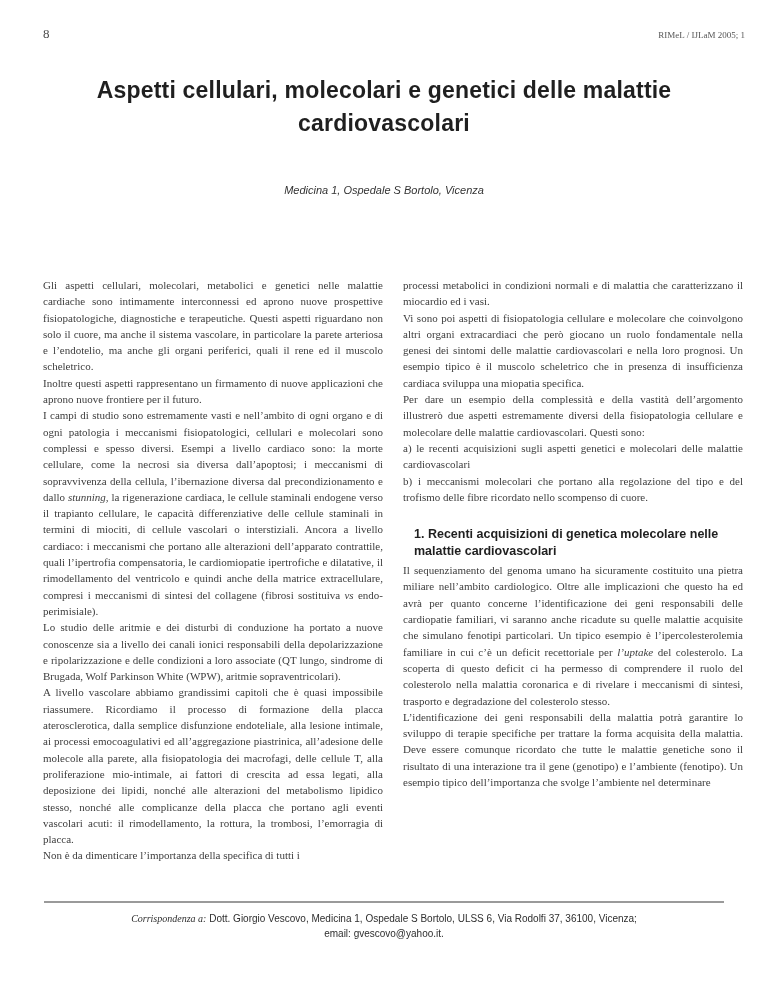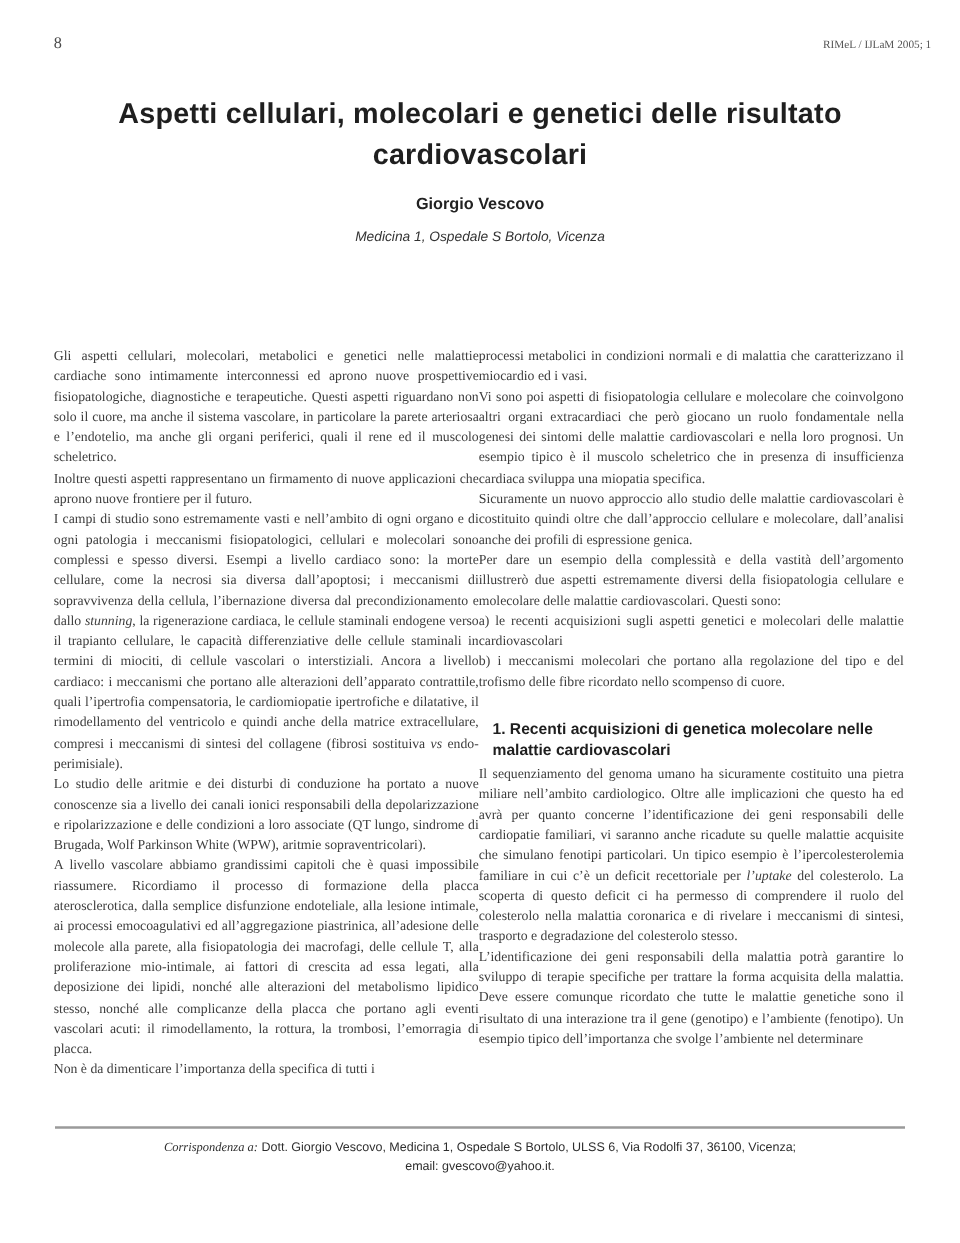--- a/index.html
+++ b/index.html
@@ -60,21 +60,21 @@
     text-align: center;
     font-family: "Liberation Sans", sans-serif;
     font-style: italic;
     font-size: 11px;
     color: #333333;
   }
   .columns {
     position: absolute;
     top: 277px; left: 43px;
     display: flex;
-    gap: 0;
+    gap: 20px;
     justify-content: space-between;
   }
   .col {
     width: 340px;
     max-height: 622px;
     overflow: hidden;
   }
   .col p {
     margin: 0;
     font-size: 11px;
@@ -111,39 +111,37 @@
 </head>
 <body>
 
 <div class="page">
 
   <div class="running-head">
     <span class="pageno">8</span>
     <span class="jref">RIMeL / IJLaM 2005; 1</span>
   </div>
 
-  <h1 class="title">Aspetti cellulari, molecolari e genetici delle risultato cardiovascolari</h1>
+  <h1 class="title">Aspetti cellulari, molecolari e genetici delle malattie cardiovascolari</h1>
 
-  <div class="author">Giorgio Vescovo</div>
 
   <div class="affil">Medicina 1, Ospedale S Bortolo, Vicenza</div>
 
   <div class="columns">
     <div class="col">
       <p><span>Gli aspetti cellulari, molecolari, metabolici e genetici nelle malattie cardiache sono intimamente interconnessi ed aprono nuove prospettive fisiopatologiche, diagnostiche e terapeutiche. Questi aspetti riguardano non solo il cuore, ma anche il sistema vascolare, in particolare la parete arteriosa e l’endotelio, ma anche gli organi periferici, quali il rene ed il muscolo scheletrico.</span></p>
       <p><span>Inoltre questi aspetti rappresentano un firmamento di nuove applicazioni che aprono nuove frontiere per il futuro.</span></p>
       <p><span>I campi di studio sono estremamente vasti e nell’ambito di ogni organo e di ogni patologia i meccanismi fisiopatologici, cellulari e molecolari sono complessi e spesso diversi. Esempi a livello cardiaco sono: la morte cellulare, come la necrosi sia diversa dall’apoptosi; i meccanismi di sopravvivenza della cellula, l’ibernazione diversa dal precondizionamento e dallo </span><span style="font-style: italic;">stunning</span><span>, la rigenerazione cardiaca, le cellule staminali endogene verso il trapianto cellulare, le capacità differenziative delle cellule staminali in termini di miociti, di cellule vascolari o interstiziali. Ancora a livello cardiaco: i meccanismi che portano alle alterazioni dell’apparato contrattile, quali l’ipertrofia compensatoria, le cardiomiopatie ipertrofiche e dilatative, il rimodellamento del ventricolo e quindi anche della matrice extracellulare, compresi i meccanismi di sintesi del collagene (fibrosi sostituiva </span><span style="font-style: italic;">vs</span><span> endo-perimisiale).</span></p>
       <p><span>Lo studio delle aritmie e dei disturbi di conduzione ha portato a nuove conoscenze sia a livello dei canali ionici responsabili della depolarizzazione e ripolarizzazione e delle condizioni a loro associate (QT lungo, sindrome di Brugada, Wolf Parkinson White (WPW), aritmie sopraventricolari).</span></p>
       <p><span>A livello vascolare abbiamo grandissimi capitoli che è quasi impossibile riassumere. Ricordiamo il processo di formazione della placca aterosclerotica, dalla semplice disfunzione endoteliale, alla lesione intimale, ai processi emocoagulativi ed all’aggregazione piastrinica, all’adesione delle molecole alla parete, alla fisiopatologia dei macrofagi, delle cellule T, alla proliferazione mio-intimale, ai fattori di crescita ad essa legati, alla deposizione dei lipidi, nonché alle alterazioni del metabolismo lipidico stesso, nonché alle complicanze della placca che portano agli eventi vascolari acuti: il rimodellamento, la rottura, la trombosi, l’emorragia di placca.</span></p>
       <p><span>Non è da dimenticare l’importanza della specifica di tutti i</span></p>
     </div>
     <div class="col">
       <p><span>processi metabolici in condizioni normali e di malattia che caratterizzano il miocardio ed i vasi.</span></p>
       <p><span>Vi sono poi aspetti di fisiopatologia cellulare e molecolare che coinvolgono altri organi extracardiaci che però giocano un ruolo fondamentale nella genesi dei sintomi delle malattie cardiovascolari e nella loro prognosi. Un esempio tipico è il muscolo scheletrico che in presenza di insufficienza cardiaca sviluppa una miopatia specifica.</span></p>
-      <p><span>Sicuramente un nuovo approccio allo studio delle malattie cardiovascolari è costituito quindi oltre che dall’approccio cellulare e molecolare, dall’analisi anche dei profili di espressione genica.</span></p>
       <p><span>Per dare un esempio della complessità e della vastità dell’argomento illustrerò due aspetti estremamente diversi della fisiopatologia cellulare e molecolare delle malattie cardiovascolari. Questi sono:</span></p>
       <p><span>a) le recenti acquisizioni sugli aspetti genetici e molecolari delle malattie cardiovascolari</span></p>
       <p><span>b) i meccanismi molecolari che portano alla regolazione del tipo e del trofismo delle fibre ricordato nello scompenso di cuore.</span></p>
       <h2 class="section">1. Recenti acquisizioni di genetica molecolare nelle malattie cardiovascolari</h2>
       <p><span>Il sequenziamento del genoma umano ha sicuramente costituito una pietra miliare nell’ambito cardiologico. Oltre alle implicazioni che questo ha ed avrà per quanto concerne l’identificazione dei geni responsabili delle cardiopatie familiari, vi saranno anche ricadute su quelle malattie acquisite che simulano fenotipi particolari. Un tipico esempio è l’ipercolesterolemia familiare in cui c’è un deficit recettoriale per </span><span style="font-style: italic;">l’uptake</span><span> del colesterolo. La scoperta di questo deficit ci ha permesso di comprendere il ruolo del colesterolo nella malattia coronarica e di rivelare i meccanismi di sintesi, trasporto e degradazione del colesterolo stesso.</span></p>
       <p><span>L’identificazione dei geni responsabili della malattia potrà garantire lo sviluppo di terapie specifiche per trattare la forma acquisita della malattia. Deve essere comunque ricordato che tutte le malattie genetiche sono il risultato di una interazione tra il gene (genotipo) e l’ambiente (fenotipo). Un esempio tipico dell’importanza che svolge l’ambiente nel determinare</span></p>
     </div>
   </div>
 
   <div class="footer-rule"></div>

